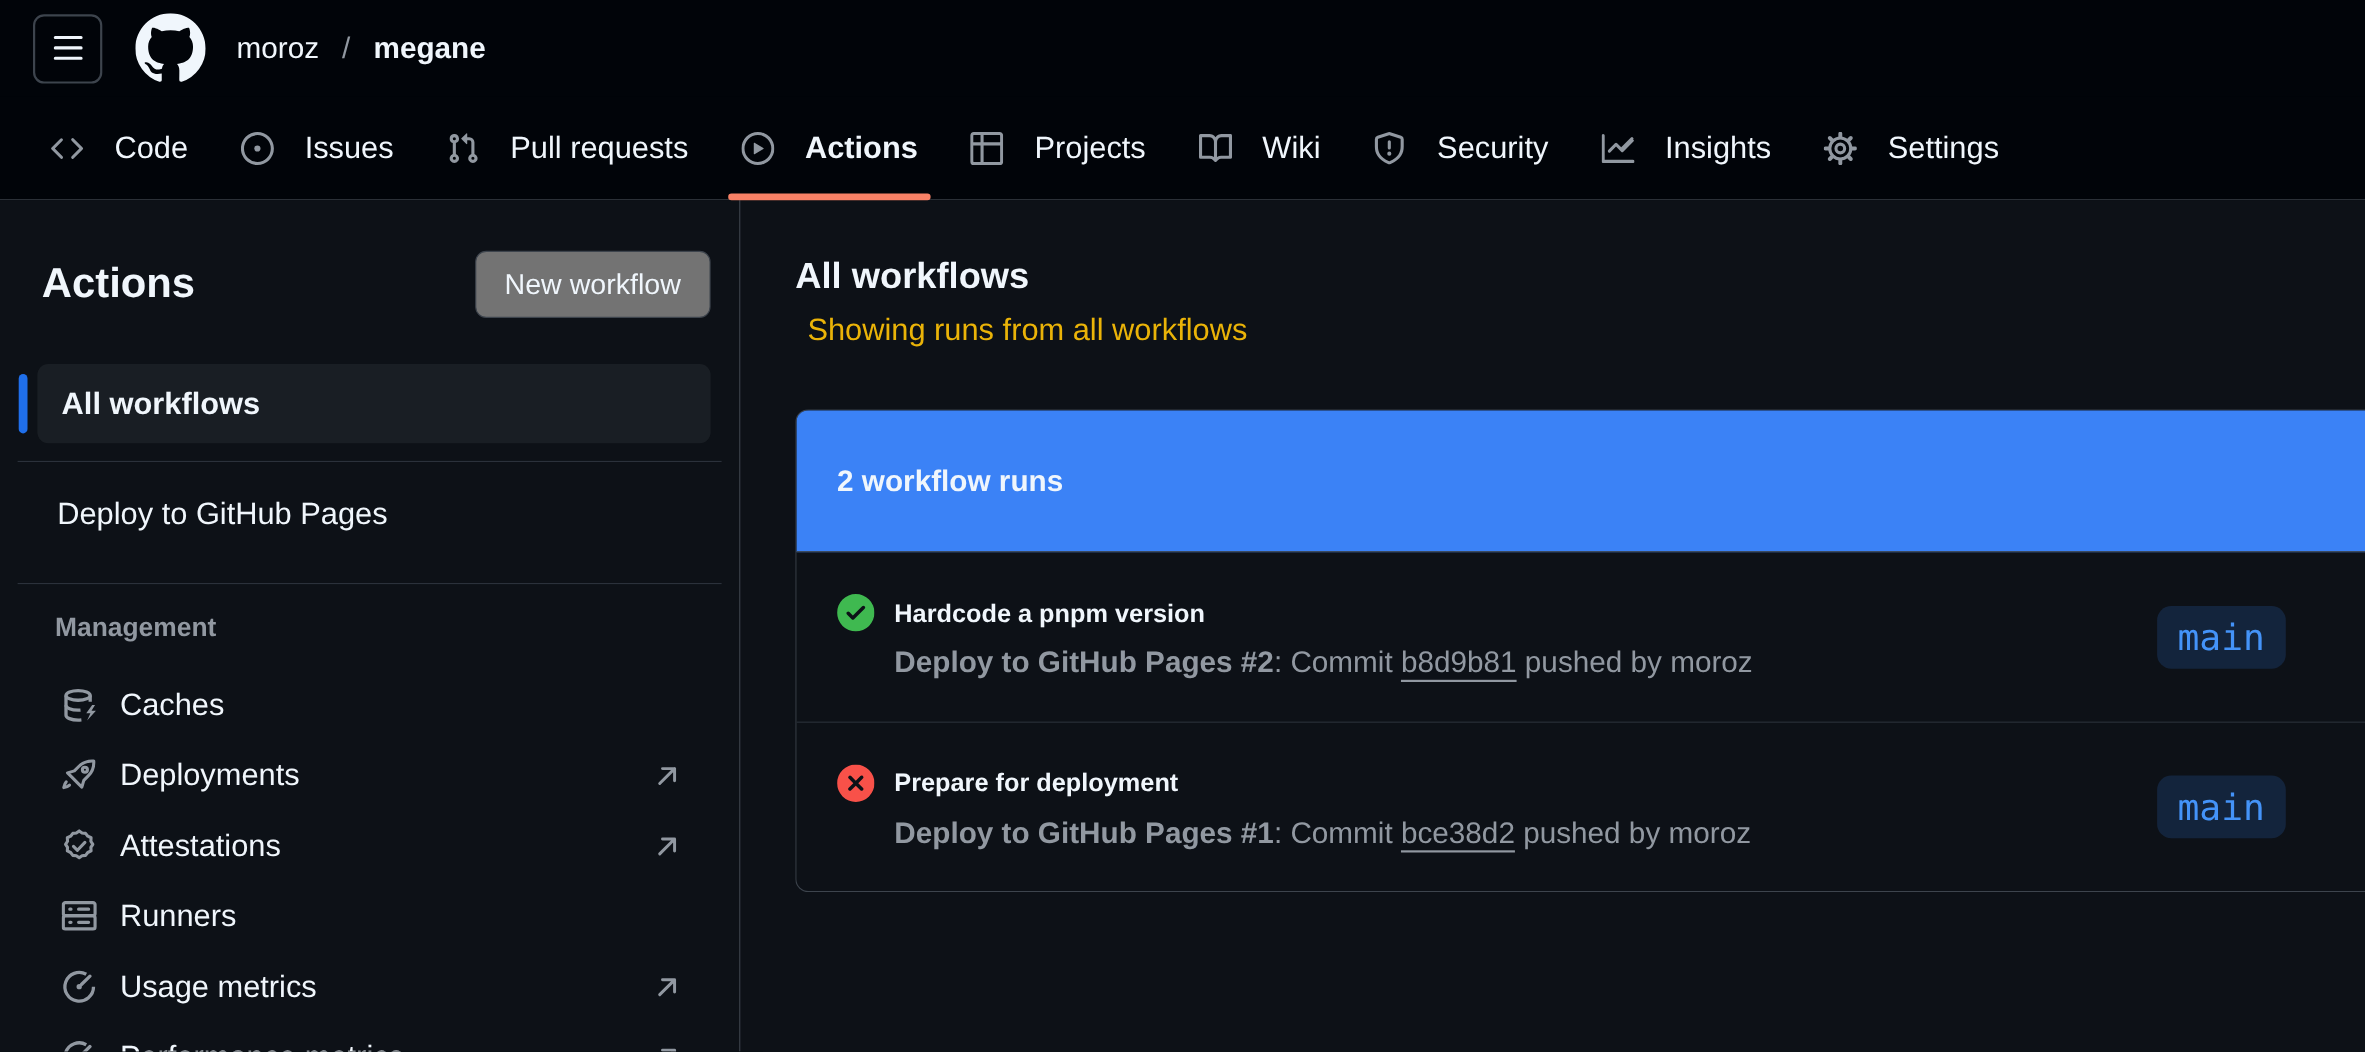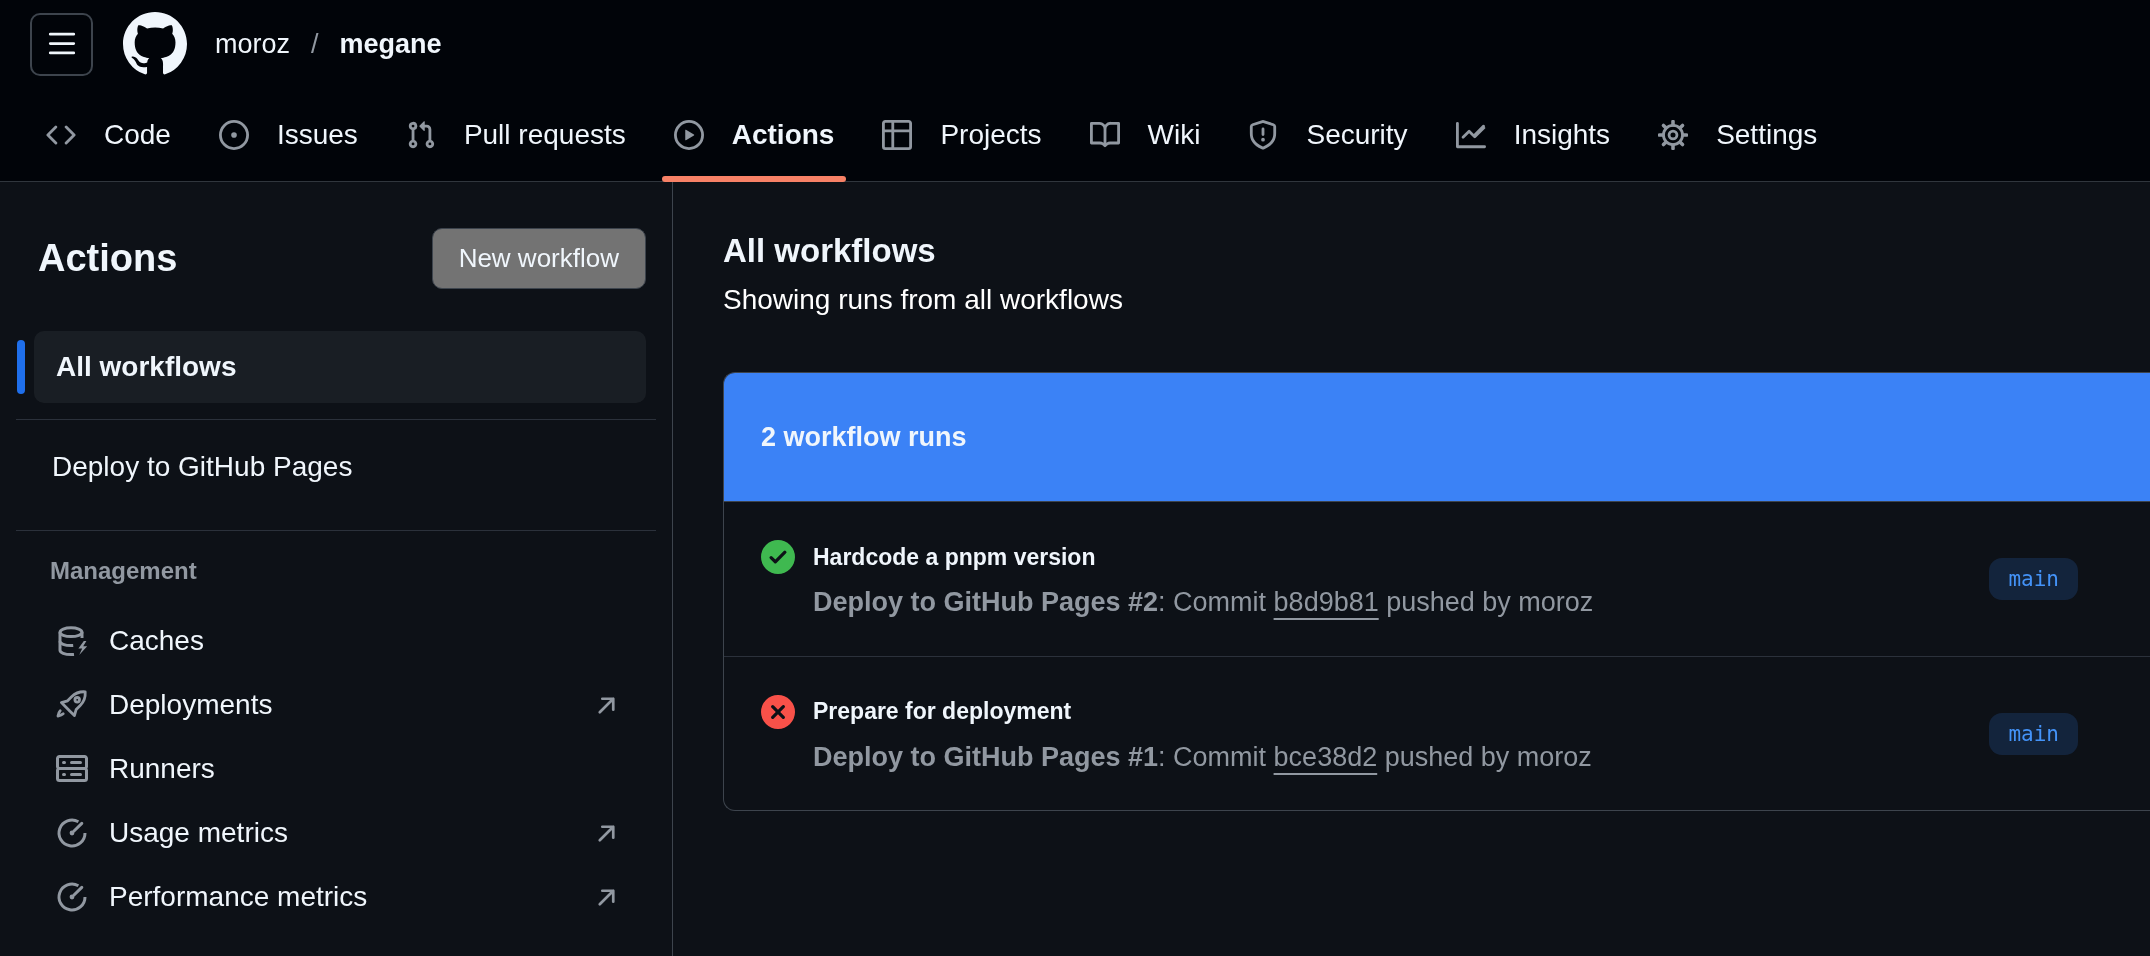--- a/index.html
+++ b/index.html
@@ -53,41 +53,41 @@
   .mgmt-list { margin-top:24px; }
   .mgmt-item { display:flex; align-items:center; height:64px; padding:0 52px 0 56px;
                font-size:28px; color:#f0f6fc; cursor:pointer; }
   .mgmt-item .mi { width:32px; height:32px; color:#9198a1; margin-right:21px; flex:none; }
   .ext-arrow { margin-left:auto; color:#9198a1; }
   .ext-arrow svg { width:27px; height:27px; }
 
   
   .main { flex:1; min-width:0; padding:50px 0 0 50px; }
   .main-title { font-size:33px; font-weight:600; }
-  .main-sub { margin-top:14px; font-size:28px; color:#ffffff; }
+  .main-sub { margin-top:14px; font-size:28px; color:#eab308;margin-left:11px; }
   .runs-box { margin-top:56px; border:1px solid #3d444d; border-right:none;
               border-radius:12px 0 0 12px; overflow:hidden; }
   .box-header { height:129px; display:flex; align-items:center; padding:0 37px;
                 background:#3b82f6; border-bottom:1px solid #3d444d;
                 font-size:27px; font-weight:700; color:#f0f6fc; }
   .run-row { height:154px; display:flex; align-items:center; padding:0 37px; cursor:pointer; }
   .run-row + .run-row { border-top:1px solid #2b313b; }
   .run-main { display:flex; flex-direction:column; gap:13px; }
   .title-line { display:flex; align-items:center; gap:18px; }
   .status-icon { width:34px; height:34px; flex:none; }
   .status-icon.success { color:#3fb950; }
   .status-icon.failure { color:#f85149; }
   .run-title { font-size:23px; font-weight:700; color:#f0f6fc; }
   .run-desc { margin-left:52px; font-size:27px; color:#9198a1; white-space:pre-wrap; }
   .run-desc .wf-bold { font-weight:700; }
   .commit-link { color:#9198a1; text-decoration:underline; text-underline-offset:7px;
                  text-decoration-thickness:1.5px; cursor:pointer; }
   .branch-badge { margin-left:auto; margin-right:35px; flex:none;
                   font-family:"DejaVu Sans Mono","Liberation Mono",monospace;
-                  font-size:21px; color:#4493f8; background:rgba(56,139,253,0.16);
+                  font-size:33px; color:#4493f8; background:rgba(56,139,253,0.16);
                   padding:9px 19px; border-radius:13px; cursor:pointer; }
 </style>
 </head>
 <body>
 
 <div>
 
   <header class="topbar">
     <div class="topbar-row">
       <button class="hamburger">
@@ -239,20 +239,34 @@
               </svg>
             </span>
           <span>Deployments</span>
           <span class="ext-arrow">
               <svg viewBox="0 0 16 16">
                 <path d="M4 12 12 4M5.5 4H12v6.5" stroke="currentColor" stroke-width="1.6" fill="none" stroke-linecap="round" stroke-linejoin="round"></path>
               </svg>
             </span>
         </div>
 
+        <div class="mgmt-item">
+          <span class="mi">
+              <svg viewBox="0 0 16 16" fill="none" stroke="currentColor" stroke-width="1.4">
+                <path d="M8 1.2l1.3.9 1.6.2 1 1.3 1.5.7-.1 1.6.9 1.4-.9 1.4.1 1.6-1.5.7-1 1.3-1.6.2-1.3.9-1.3-.9-1.6-.2-1-1.3-1.5-.7.1-1.6L1.8 7.3l.9-1.4-.1-1.6 1.5-.7 1-1.3 1.6-.2Z" stroke-linejoin="round"></path>
+                <path d="M5.4 8.2l1.8 1.8 3.4-3.6" stroke-linecap="round" stroke-linejoin="round"></path>
+              </svg>
+            </span>
+          <span>Attestations</span>
+          <span class="ext-arrow">
+              <svg viewBox="0 0 16 16">
+                <path d="M4 12 12 4M5.5 4H12v6.5" stroke="currentColor" stroke-width="1.6" fill="none" stroke-linecap="round" stroke-linejoin="round"></path>
+              </svg>
+            </span>
+        </div>
 
         <div class="mgmt-item">
           <span class="mi">
               <svg viewBox="0 0 16 16" fill="currentColor">
                 <path d="M1.75 1h12.5c.966 0 1.75.784 1.75 1.75v4c0 .372-.116.717-.314 1 .198.283.314.628.314 1v4a1.75 1.75 0 0 1-1.75 1.75H1.75A1.75 1.75 0 0 1 0 12.75v-4c0-.358.109-.707.314-1A1.739 1.739 0 0 1 0 6.75v-4C0 1.784.784 1 1.75 1ZM1.5 2.75v4c0 .138.112.25.25.25h12.5a.25.25 0 0 0 .25-.25v-4a.25.25 0 0 0-.25-.25H1.75a.25.25 0 0 0-.25.25Zm.25 5.75a.25.25 0 0 0-.25.25v4c0 .138.112.25.25.25h12.5a.25.25 0 0 0 .25-.25v-4a.25.25 0 0 0-.25-.25ZM7 4.75A.75.75 0 0 1 7.75 4h4.5a.75.75 0 0 1 0 1.5h-4.5A.75.75 0 0 1 7 4.75ZM7.75 10h4.5a.75.75 0 0 1 0 1.5h-4.5a.75.75 0 0 1 0-1.5ZM3 4.75A.75.75 0 0 1 3.75 4h.5a.75.75 0 0 1 0 1.5h-.5A.75.75 0 0 1 3 4.75ZM3.75 10h.5a.75.75 0 0 1 0 1.5h-.5a.75.75 0 0 1 0-1.5Z"></path>
               </svg>
             </span>
           <span>Runners</span>
         </div>
 

